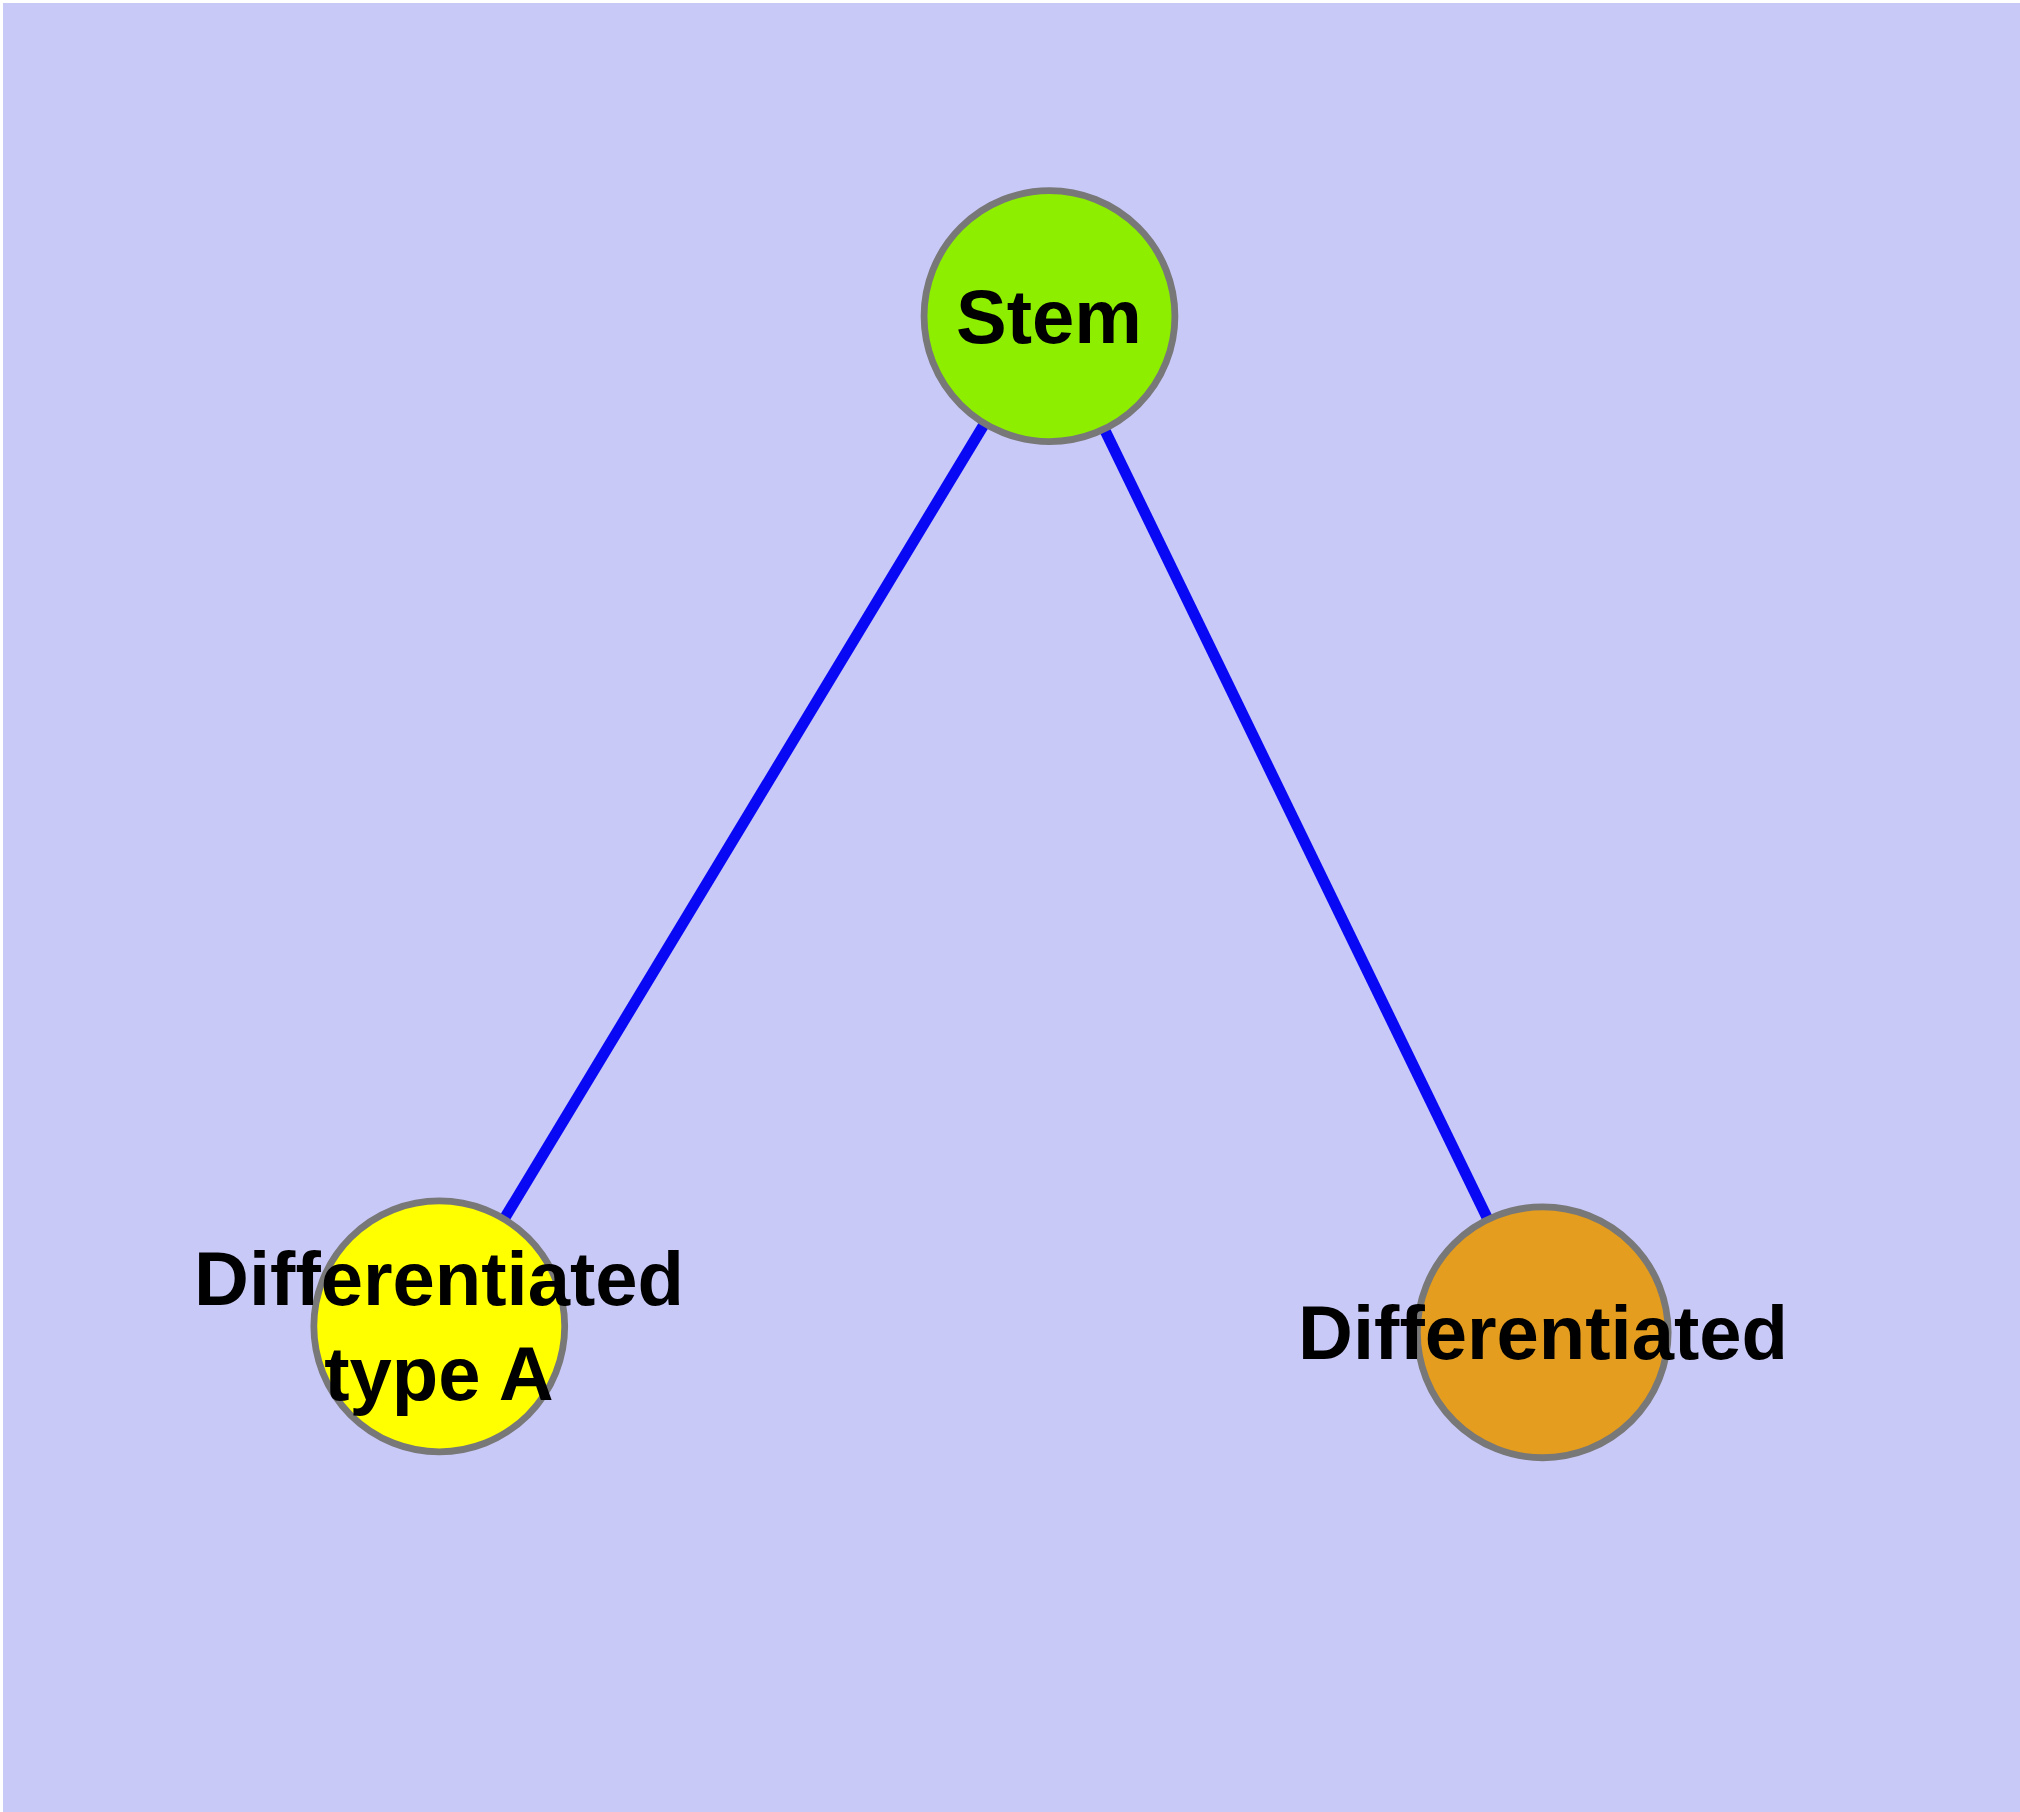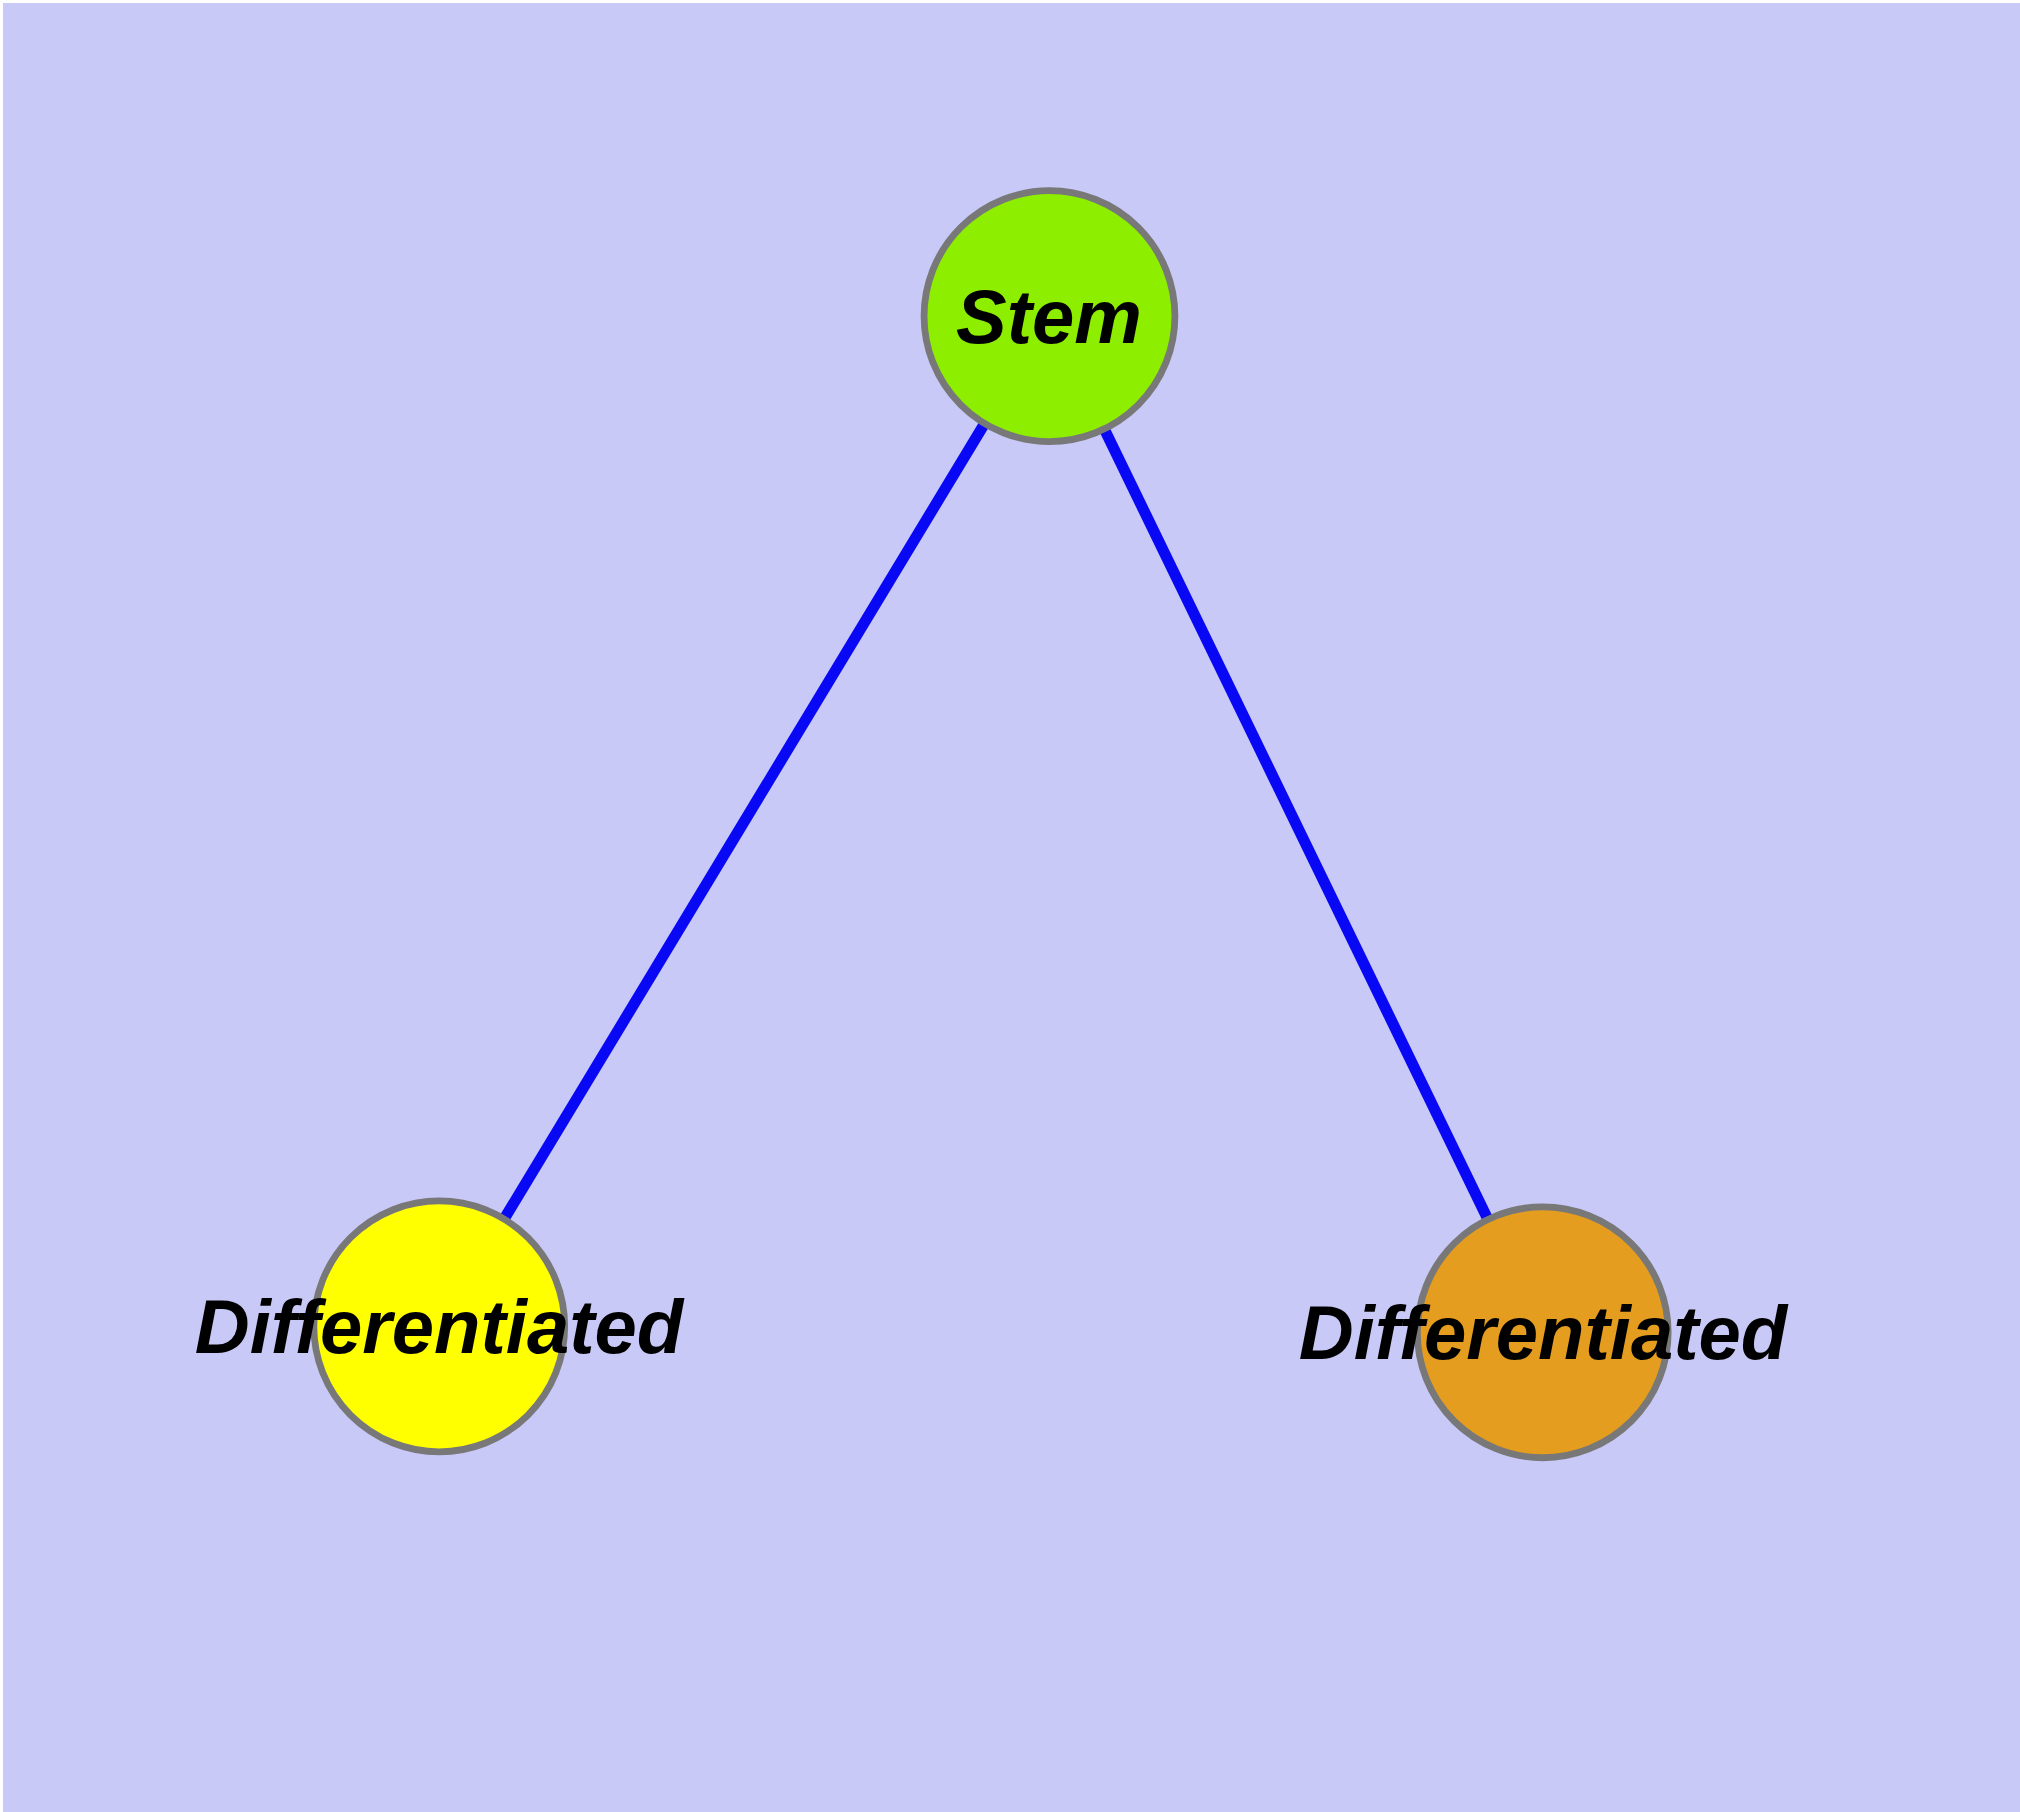--- a/index.html
+++ b/index.html
@@ -45,36 +45,37 @@
   }
   .margin {
     position: absolute;
   }
   .margin-top  { left: 0; top: 0; width: 100%; height: 2.5px; }
   .margin-left { left: 0; top: 0; width: 2.5px; height: 100%; }
 </style>
 </head>
 <body>
 
-<div class="canvas" style="background: rgb(201, 201, 248); font-style: italic;">
+<div class="canvas" style="background: rgb(201, 201, 248);">
 
   <svg class="graph-svg" viewBox="0 0 2384 2138">
     <line class="edge" x1="1238" y1="373" x2="518" y2="1565" stroke="#0808f5"></line>
     <line class="edge" x1="1238" y1="373" x2="1820" y2="1572" stroke="#0808f5"></line>
     <circle class="node" cx="1238" cy="373" r="148" fill="#8dee00" stroke="#787878"></circle>
     <circle class="node" cx="518" cy="1565" r="148" fill="#ffff00" stroke="#787878"></circle>
     <circle class="node" cx="1820" cy="1572" r="148" fill="#e49d1e" stroke="#787878"></circle>
   </svg>
 
   <div class="label" style="left: 1049px; top: 316px;">
     <div>Stem</div>
   </div>
 
   <div class="label" style="left: 439px; top: 1326px;">
     <div>Differentiated</div>
+    <div>type A</div>
   </div>
 
   <div class="label" style="left: 1543px; top: 1332px;">
     <div>Differentiated</div>
   </div>
 
   <div class="margin margin-top" style="background: rgb(255, 255, 255);"></div>
   <div class="margin margin-left" style="background: rgb(255, 255, 255);"></div>
 
 </div>

